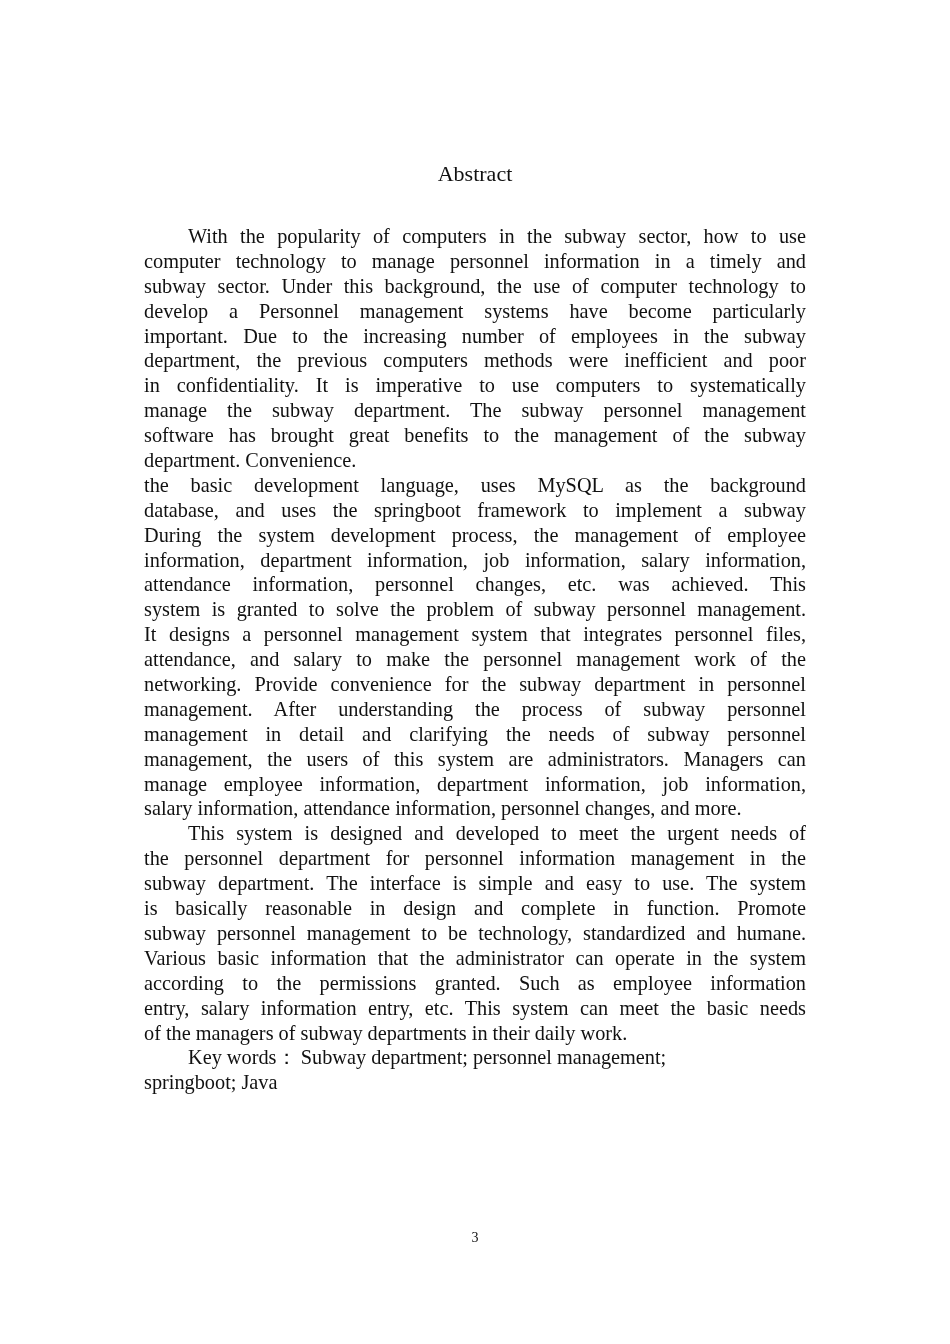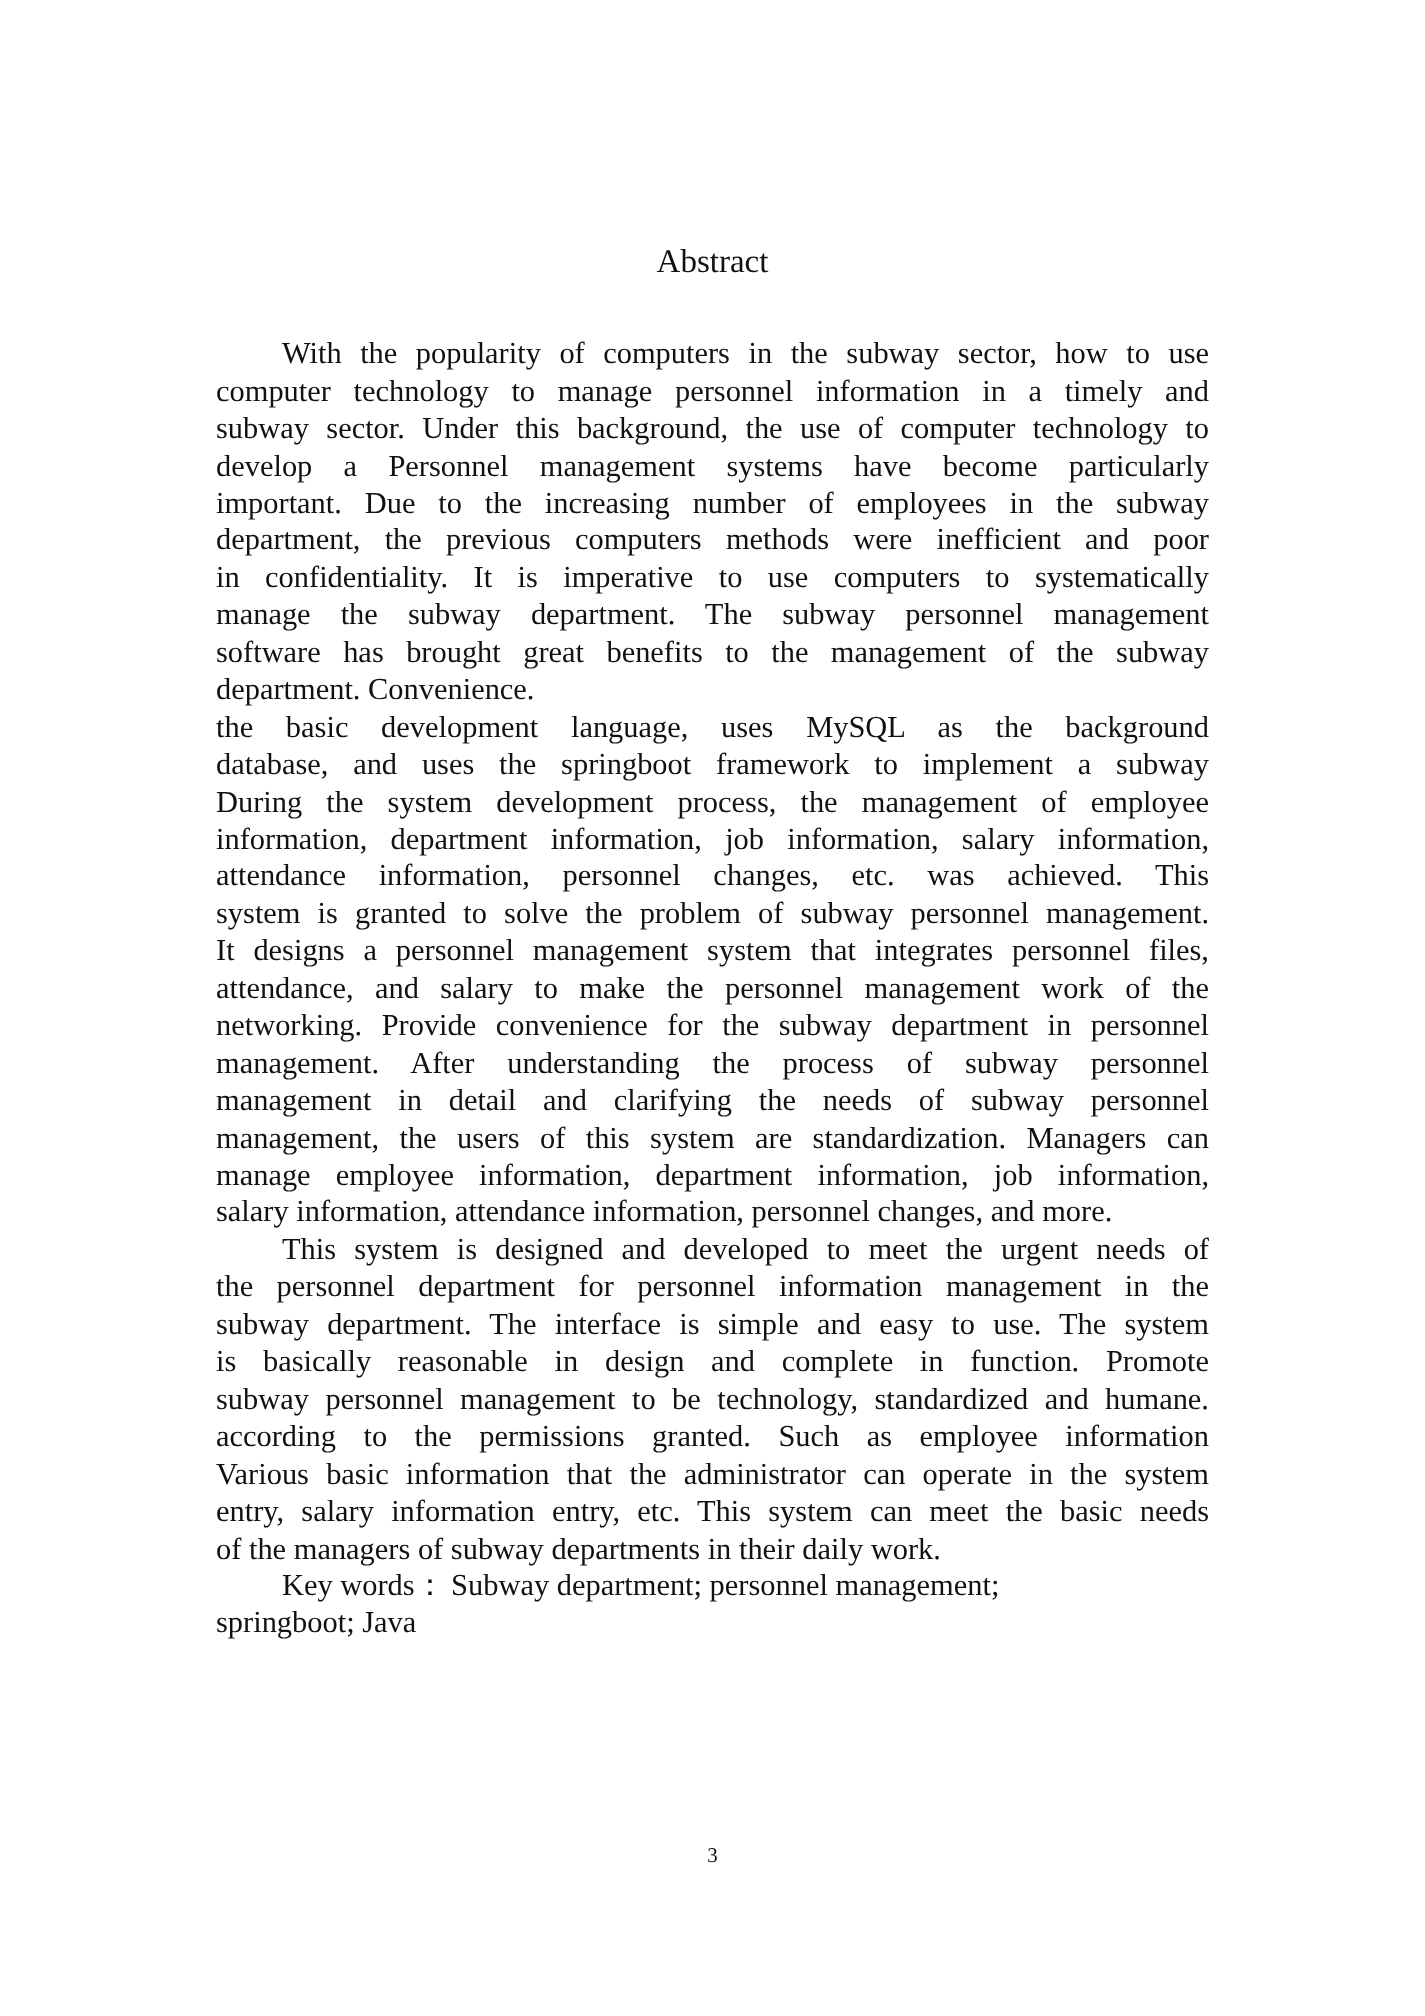--- a/index.html
+++ b/index.html
@@ -100,33 +100,33 @@
       <span class="line">database, and uses the springboot framework to implement a subway</span>
       <span class="line">During the system development process, the management of employee</span>
       <span class="line">information, department information, job information, salary information,</span>
       <span class="line">attendance information, personnel changes, etc. was achieved. This</span>
       <span class="line">system is granted to solve the problem of subway personnel management.</span>
       <span class="line">It designs a personnel management system that integrates personnel files,</span>
       <span class="line">attendance, and salary to make the personnel management work of the</span>
       <span class="line">networking. Provide convenience for the subway department in personnel</span>
       <span class="line">management. After understanding the process of subway personnel</span>
       <span class="line">management in detail and clarifying the needs of subway personnel</span>
-      <span class="line">management, the users of this system are standardization. Managers can</span>
+      <span class="line">management, the users of this system are administrators. Managers can</span>
       <span class="line">manage employee information, department information, job information,</span>
       <span class="line last">salary information, attendance information, personnel changes, and more.</span>
     </p>
 
     <p class="para">
       <span class="line indent">This system is designed and developed to meet the urgent needs of</span>
       <span class="line">the personnel department for personnel information management in the</span>
       <span class="line">subway department. The interface is simple and easy to use. The system</span>
       <span class="line">is basically reasonable in design and complete in function. Promote</span>
       <span class="line">subway personnel management to be technology, standardized and humane.</span>
+      <span class="line">Various basic information that the administrator can operate in the system</span>
       <span class="line">according to the permissions granted. Such as employee information</span>
-      <span class="line">Various basic information that the administrator can operate in the system</span>
       <span class="line">entry, salary information entry, etc. This system can meet the basic needs</span>
       <span class="line last">of the managers of subway departments in their daily work.</span>
     </p>
 
     <p class="para keywords">
       <span class="line indent last"><span class="kw-label">Key words：</span><span>Subway department; personnel management;</span></span>
       <span class="line last">springboot; Java</span>
     </p>
 
   </div>

